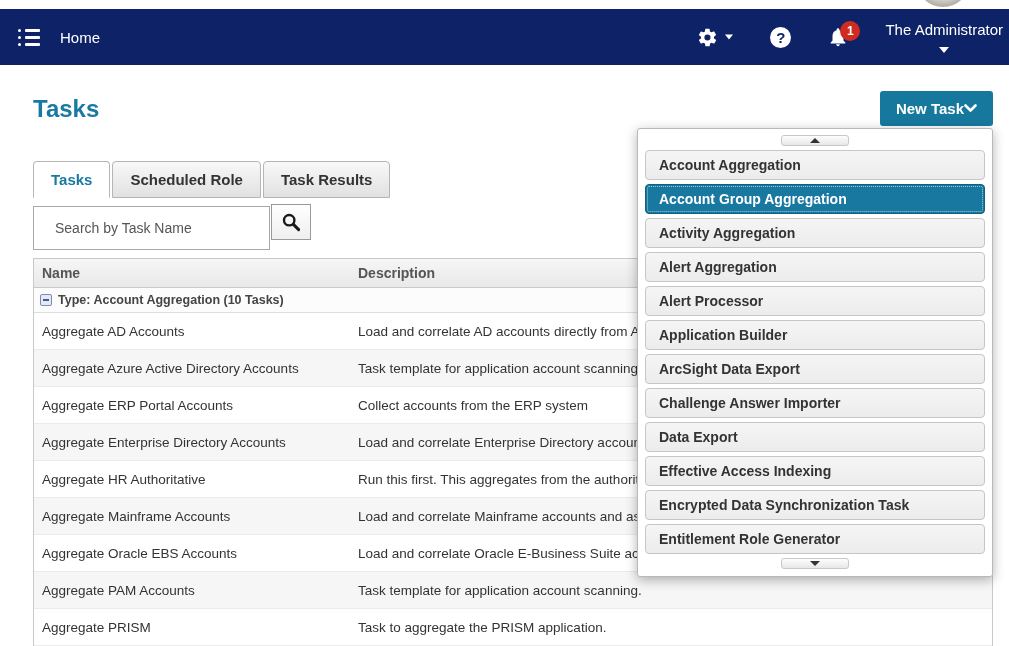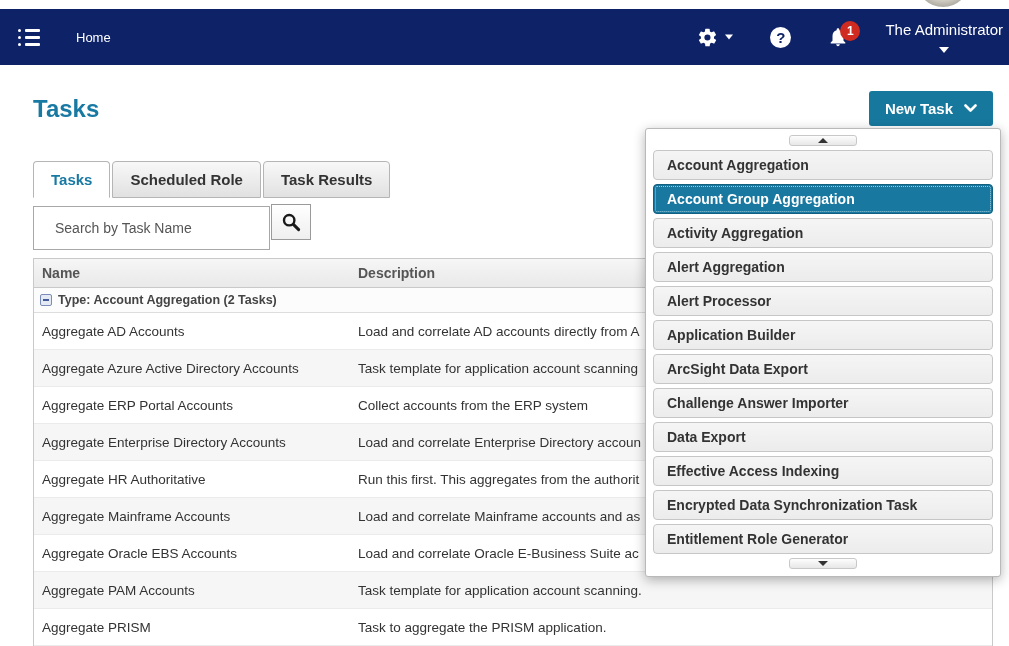--- a/index.html
+++ b/index.html
@@ -17,21 +17,21 @@
   }
   
   .navbar {
     margin-top:9px; height:56px; background:#0e2267; color:#fff;
     display:flex; align-items:center; padding:0 14px; position:relative; z-index:2;
   }
   .list-icon { width:22px; height:17px; display:flex; flex-direction:column; justify-content:space-between; cursor:pointer; margin-left:4px;}
   .list-icon .row { display:flex; align-items:center; gap:4px; height:3px; }
   .list-icon .dot { width:3px; height:3px; background:#fff; border-radius:50%; }
   .list-icon .bar { width:15px; height:3px; background:#fff; border-radius:1px; }
-  .nav-home { margin-left:36px; font-size:13px; cursor:pointer; }
+  .nav-home { margin-left:20px; font-size:15px; cursor:pointer; }
   .nav-right { margin-left:auto; display:flex; align-items:center; gap:36px; }
   .nav-icon-btn { display:flex; align-items:center; gap:6px; cursor:pointer; }
   .caret-down { width:0; height:0; border-left:5px solid transparent; border-right:5px solid transparent; border-top:6px solid #fff; }
   .help-circle {
     width:21px; height:21px; border-radius:50%; background:#fff; color:#0e2267;
     font-weight:bold; font-size:15px; display:flex; align-items:center; justify-content:center; cursor:pointer;
   }
   .bell-wrap { position:relative; cursor:pointer; }
   .badge {
     position:absolute; left:13px; top:-5px; min-width:20px; height:20px; border-radius:10px;
@@ -39,21 +39,21 @@
     display:flex; align-items:center; justify-content:center; padding:0 5px;
   }
   .nav-user { display:flex; align-items:center; gap:9px; font-size:15px; cursor:pointer; margin-right:-8px;flex-direction:column; }
   
   .main { padding:0 16px 0 33px; position:relative; }
   .title-row { display:flex; justify-content:space-between; align-items:center; margin-top:26px; }
   .page-title { color:#1879a3; font-size:24px; font-weight:bold; }
   .new-task-btn {
     background:#17789e; color:#fff; border:none; border-radius:3px;
     height:35px; padding:0 16px; font-size:15px; font-weight:bold;
-    display:flex; align-items:center; gap:11px; cursor:pointer;
+    display:flex; align-items:center; cursor:pointer;
     font-family:"Liberation Sans", sans-serif;
   }
   
   .tabs { display:flex; margin-top:35px; align-items:flex-end; }
   .tab {
     height:37px; padding:0 17px; display:flex; align-items:center;
     border:1px solid #b5b5b5; border-radius:4px 4px 0 0; margin-right:2px;
     background:linear-gradient(#f8f8f8,#e1e1e1); color:#333;
     font-size:15px; font-weight:bold; cursor:pointer;
   }
@@ -89,21 +89,21 @@
     display:flex; align-items:center; justify-content:center; flex:0 0 auto;
   }
   .minus-square::after { content:""; width:6px; height:2px; background:#44599a; display:block; }
   .trow {
     display:flex; align-items:center; height:37px; background:#fff;
     border-bottom:1px solid #ebebeb; font-size:13.5px; color:#333; cursor:pointer;
   }
   .trow.alt { background:#f6f6f6; }
   
   .dropdown {
-    position:absolute; top:128px; right:8px; width:356px; z-index:50;
+    position:absolute; top:128px; right:16px; width:356px; z-index:50;
     background:#fff; border:1px solid #b9b9b9; border-radius:3px;
     box-shadow:0 3px 12px rgba(0,0,0,.3); padding:3px 7px 4px 7px;
   }
   .scroll-pill {
     width:68px; height:11px; margin:3px auto; border:1px solid #c8c8c8; border-radius:3px;
     background:linear-gradient(#fdfdfd,#e7e7e7);
     display:flex; align-items:center; justify-content:center; cursor:pointer;
   }
   .tri-up { width:0; height:0; border-left:5px solid transparent; border-right:5px solid transparent; border-bottom:5px solid #333; }
   .tri-down { width:0; height:0; border-left:5px solid transparent; border-right:5px solid transparent; border-top:5px solid #333; }
@@ -198,21 +198,21 @@
     </button>
   </div>
 
   <div class="grid">
     <div class="grid-header">
       <div class="col-name">Name</div>
       <div class="col-desc">Description</div>
     </div>
     <div class="group-row">
       <span class="minus-square"></span>
-      <span>Type: Account Aggregation (2 Tasks)</span>
+      <span>Type: Account Aggregation (10 Tasks)</span>
     </div>
     <div>
 
     <div class="trow">
           <div class="col-name">Aggregate AD Accounts</div>
           <div class="col-desc">Load and correlate AD accounts directly from A</div>
         </div>
         <div class="trow alt">
           <div class="col-name">Aggregate Azure Active Directory Accounts</div>
           <div class="col-desc">Task template for application account scanning</div>

